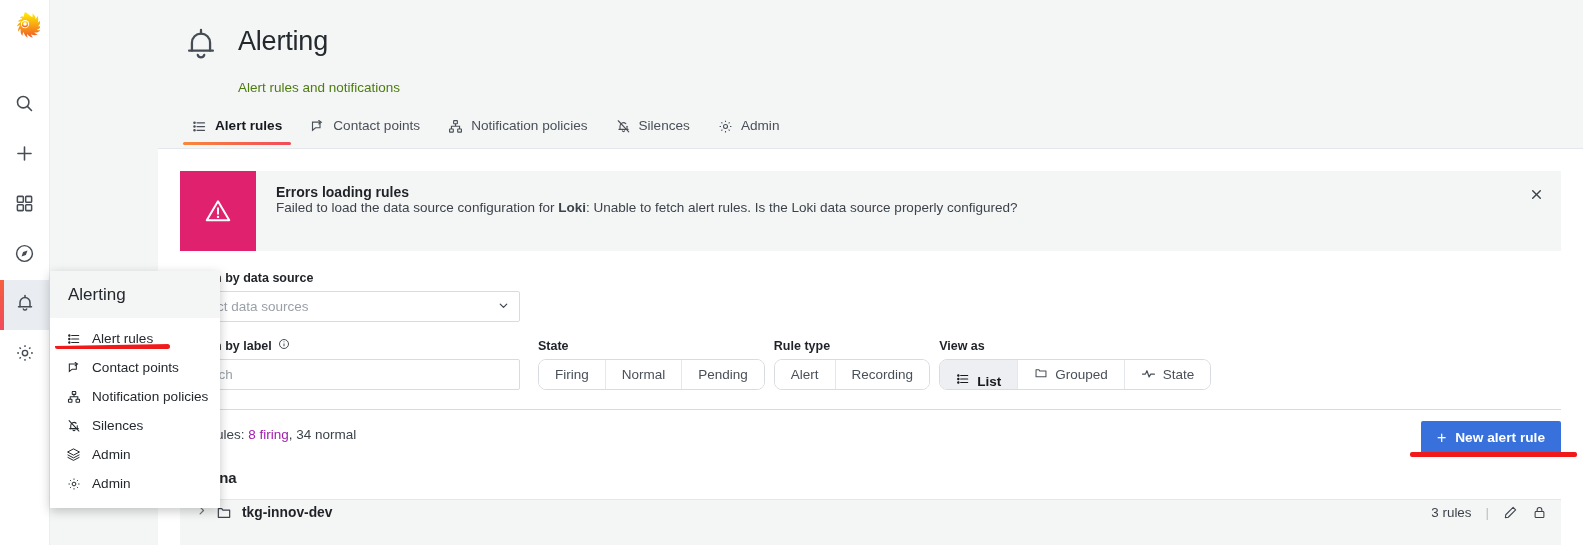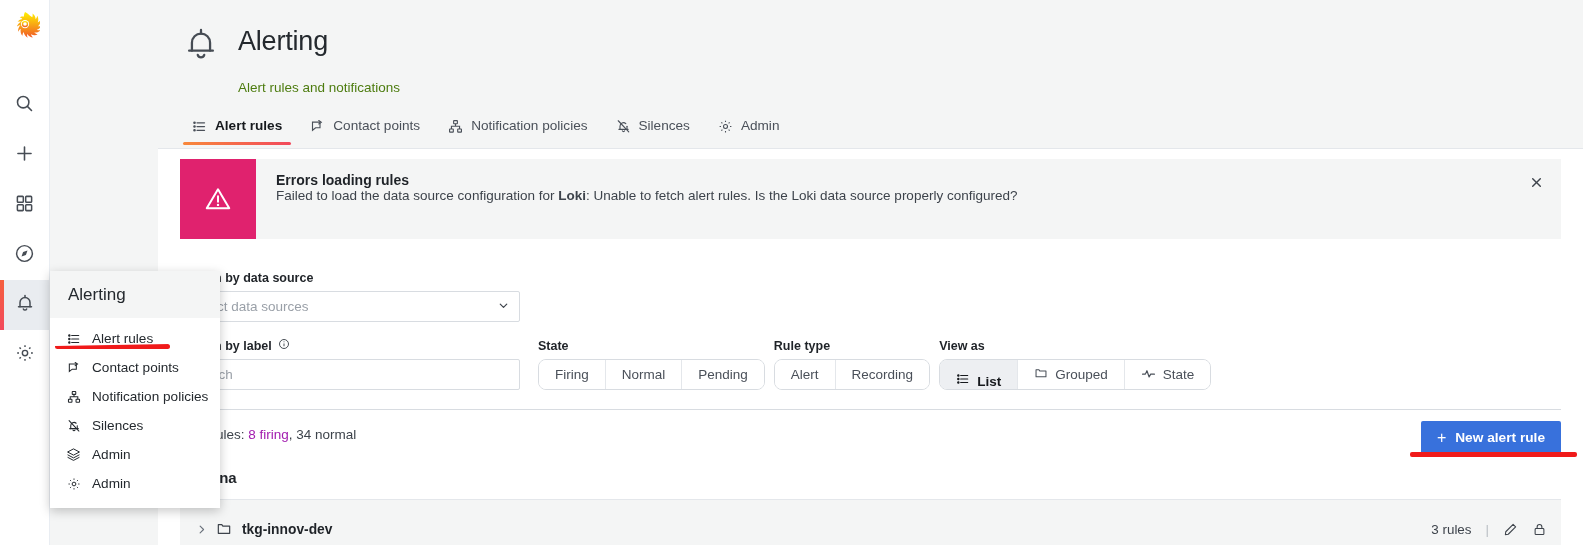--- a/index.html
+++ b/index.html
@@ -57,21 +57,21 @@
   }
   .tab svg { display:block; }
 
   
   .panel {
     position: absolute; left: 158px; top: 148px; width: 1425px; height: 397px;
     background: #FFFFFF; border-top: 1px solid #E4E7EB;
   }
 
   
-  .alertbox { position: absolute; left: 22px; top: 10px; width: 1381px; height: 80px; display: flex; }
+  .alertbox { position: absolute; left: 22px; top: 22px; width: 1381px; height: 80px; display: flex; }
   .alert-ico { width: 76px; background: #E0226E; display: flex; align-items: center; justify-content: center; color:#fff; }
   .alert-body { flex: 1; background: #F4F5F5; padding: 13px 18px 0 20px; position: relative; }
   .alert-title { font-size: 14px; font-weight: 700; color: #1f2328; }
   .alert-text { font-size: 13.5px; color: #3d434b; }
   .alert-text b { font-weight: 700; }
   .alert-x { position: absolute; right: 14px; top: 12px; width: 22px; height: 22px; color:#3d434b; display:flex; align-items:center; justify-content:center; font-size:17px; line-height:1; }
 
   
   .filters { position: absolute; left: 22px; top: 122px; width: 1381px; }
   .flabel { font-size: 12.5px; font-weight: 700; color: #1f2328; margin-bottom: 6px; display: flex; align-items: center; gap: 6px; }
@@ -107,21 +107,21 @@
     font-size: 13.7px; font-weight: 700;
   }
   .newbtn .plus { font-size: 16px; font-weight: 400; line-height: 1; }
 
   .ds-heading { position: absolute; left: 22px; top: 320px; font-size: 15px; font-weight: 700; color: #1f2328; }
 
   
   .rule-row {
     position: absolute; left: 22px; top: 350px; width: 1381px; height: 47px;
     background: #F4F5F5; border-top: 1px solid #E4E7EB;
-    display: flex; align-items: center; padding: 12px 14px 0 12px;
+    display: flex; align-items: flex-start; padding: 5px 14px 0 12px;
   }
   .chev { width: 18px; color: #6a717b; font-size: 13px; display:flex; align-items:center; justify-content:center; }
   .folder-ico { margin: 0 10px 0 6px; display:flex; color:#3d434b; }
   .rule-name { font-size: 13.8px; font-weight: 700; color: #1f2328; }
   .rule-right { margin-left: auto; display: flex; align-items: center; gap: 14px; font-size: 13.4px; color: #3d434b; }
   .vbar { color: #b9bec4; }
   .rule-right .ric { color:#3d434b; display:flex; }
 
   
   .flyout {

